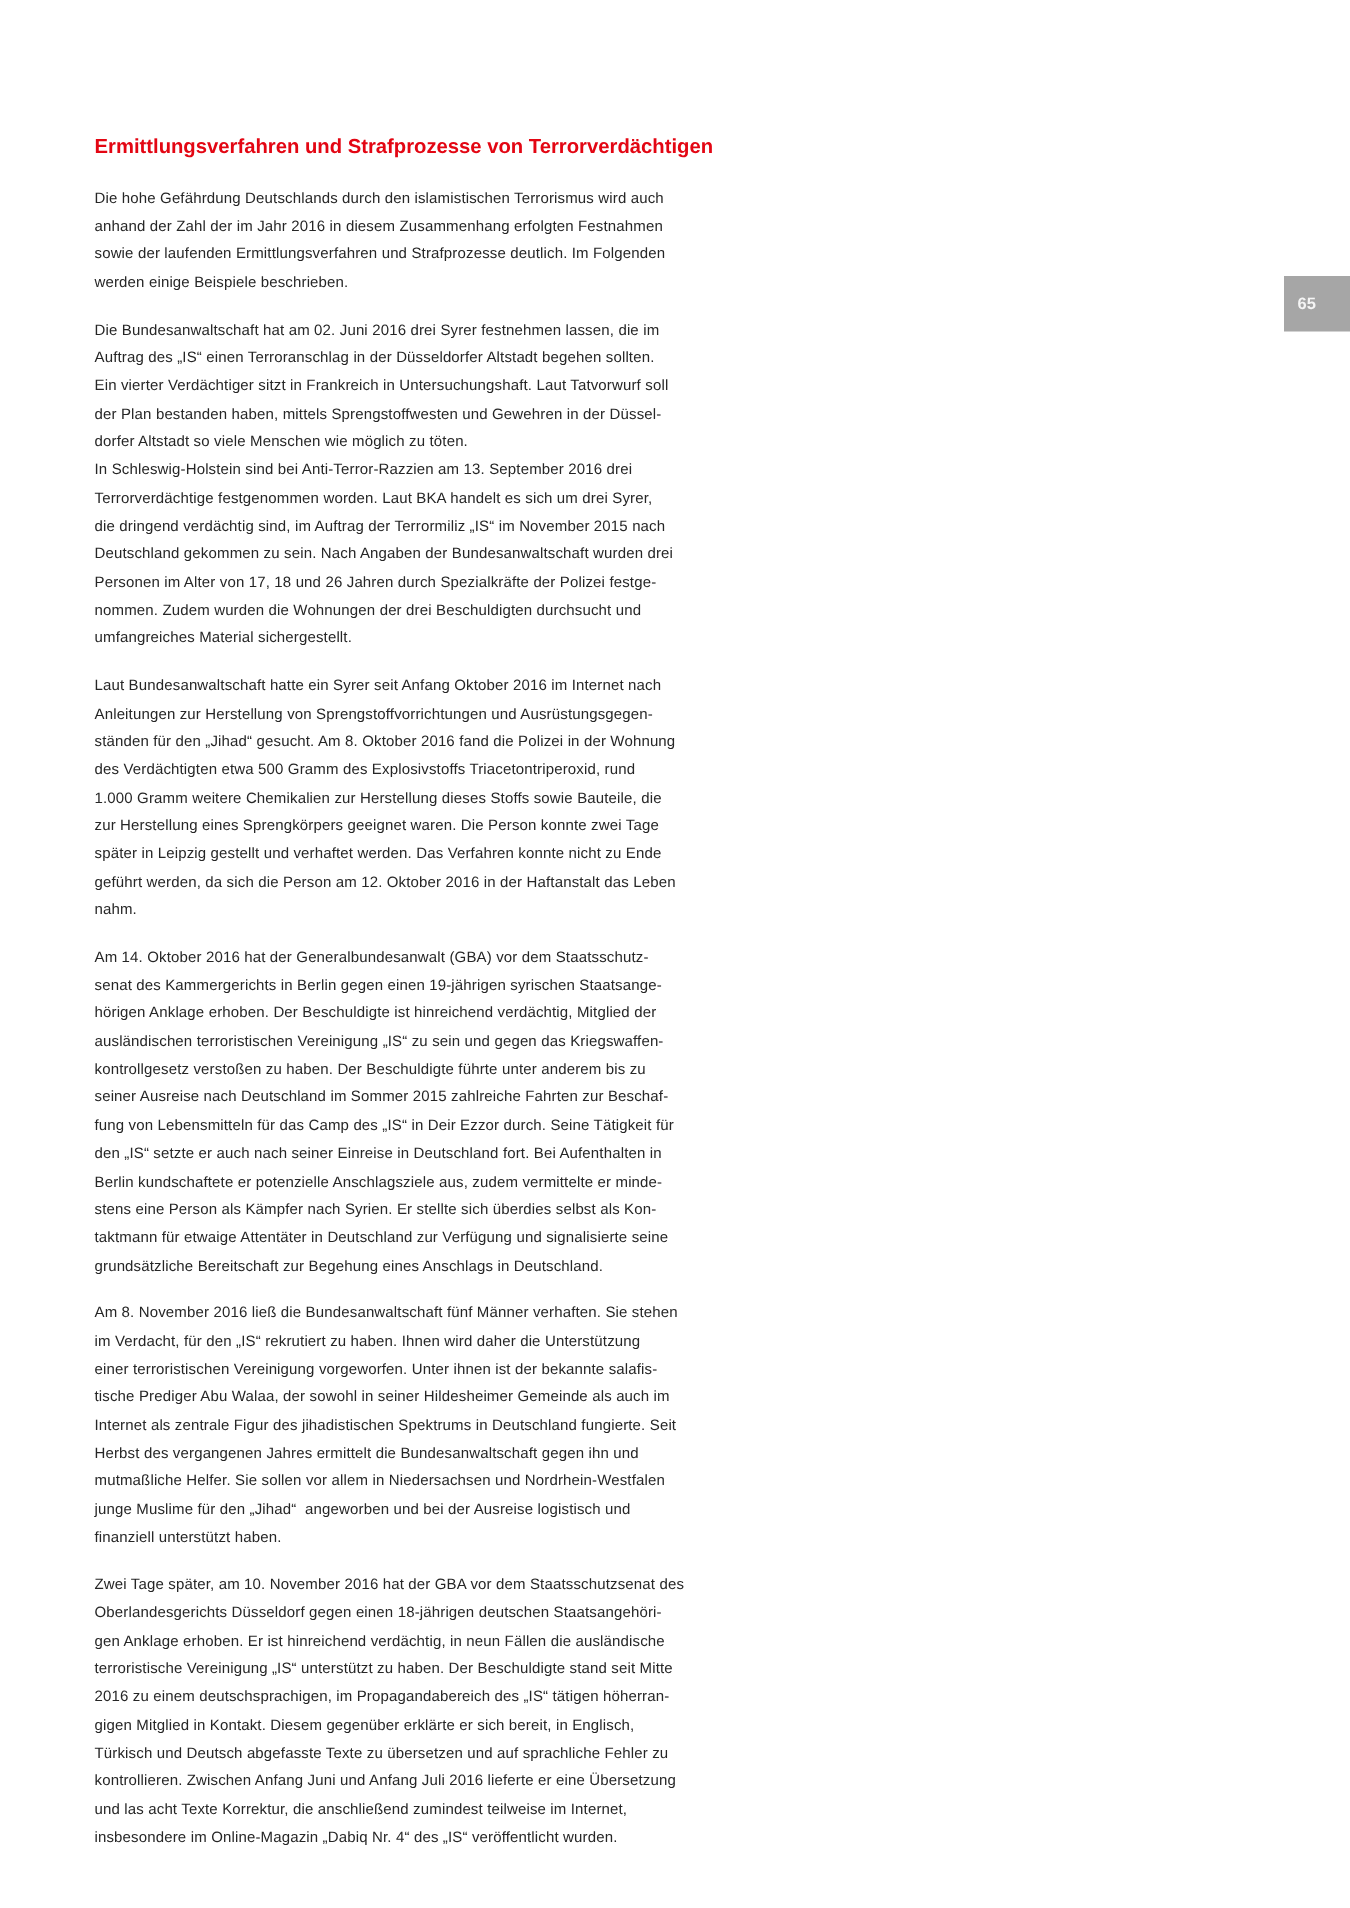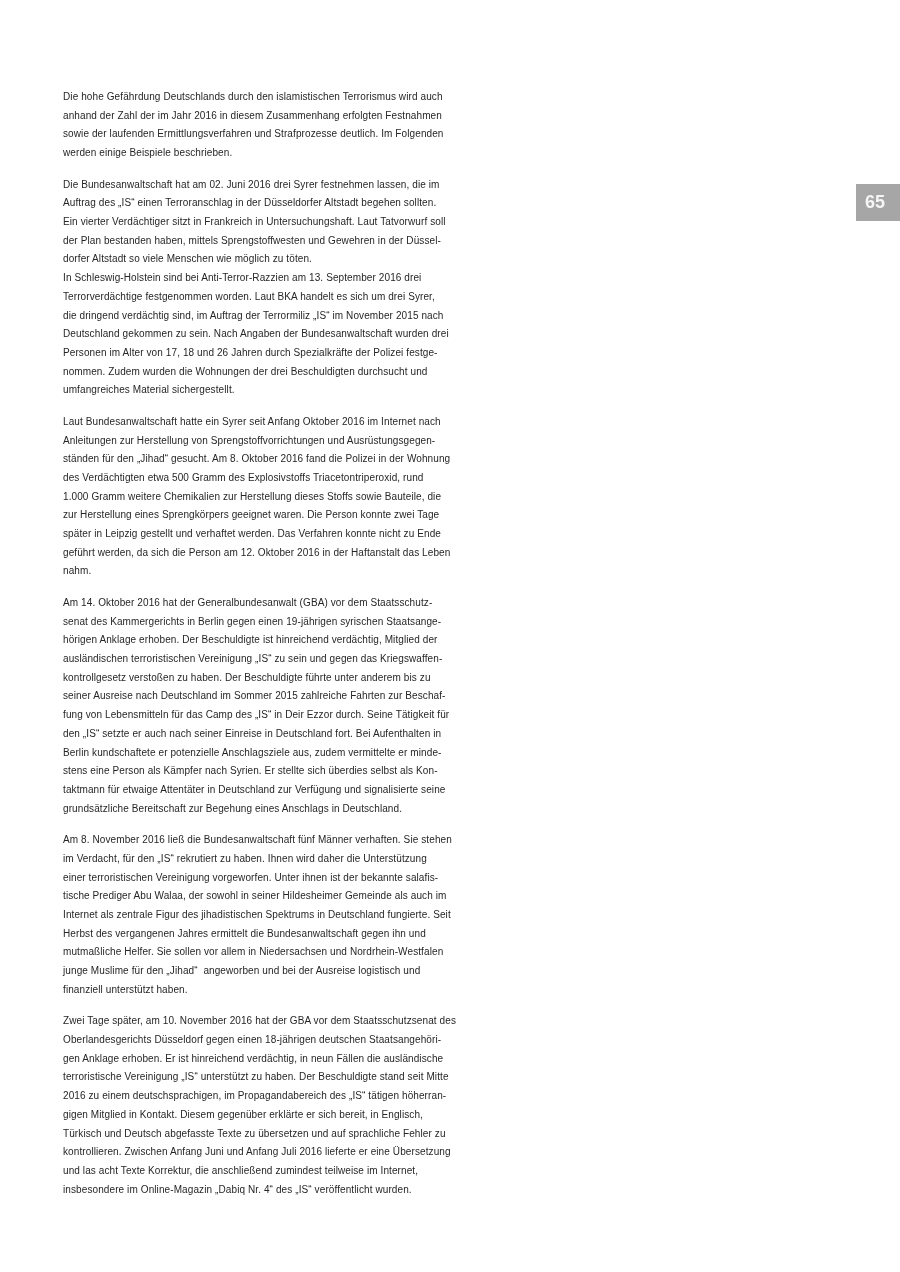--- a/index.html
+++ b/index.html
@@ -45,30 +45,31 @@
     width: 44px;
     height: 37px;
     background: #a6a6a6;
     display: flex;
     align-items: center;
     justify-content: flex-start;
     padding-left: 9px;
   }
   .page-number {
     color: #f5f5f5;
-    font-size: 18px;
+    font-size: 11px;
     font-weight: bold;
   }
 </style>
 </head>
 <body>
 
 <div class="page">
 
   <div class="content">
+    <h2 class="section-heading">Ermittlungsverfahren und Strafprozesse von Terrorverdächtigen</h2>
 
     <p class="body-paragraph">Die hohe Gefährdung Deutschlands durch den islamistischen Terrorismus wird auch
 anhand der Zahl der im Jahr 2016 in diesem Zusammenhang erfolgten Festnahmen
 sowie der laufenden Ermittlungsverfahren und Strafprozesse deutlich. Im Folgenden
 werden einige Beispiele beschrieben.</p>
 
     <p class="body-paragraph">Die Bundesanwaltschaft hat am 02. Juni 2016 drei Syrer festnehmen lassen, die im
 Auftrag des „IS“ einen Terroranschlag in der Düsseldorfer Altstadt begehen sollten.
 Ein vierter Verdächtiger sitzt in Frankreich in Untersuchungshaft. Laut Tatvorwurf soll
 der Plan bestanden haben, mittels Sprengstoffwesten und Gewehren in der Düssel-

